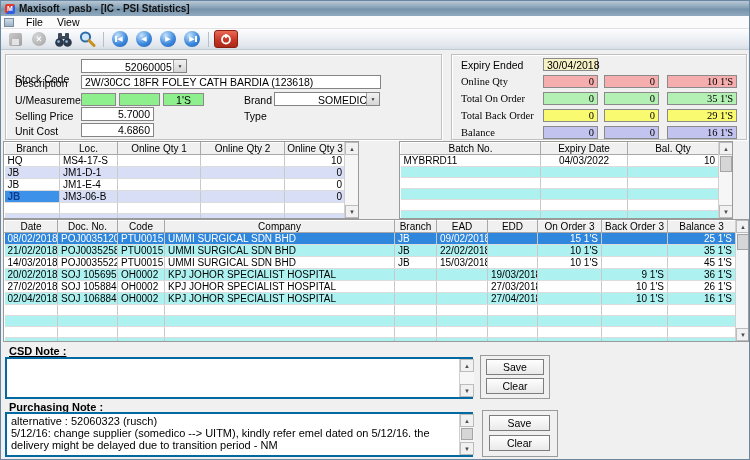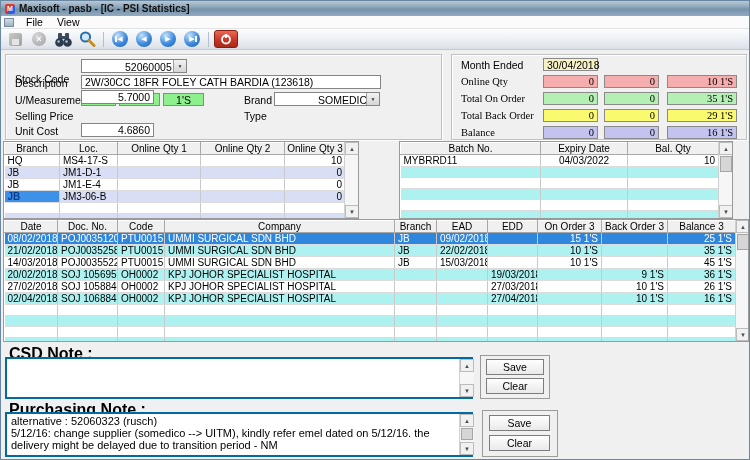--- a/index.html
+++ b/index.html
@@ -69,21 +69,21 @@
   #trans-table td.c7, #trans-table td.c8, #trans-table td.c9 { text-align:right; }
 
   
   .vscroll { position:absolute; top:0; bottom:0; width:15px; background:#f6f6f6; border-left:1px solid #d0d0d0; }
   .sarrow { position:absolute; left:0; right:0; height:13px; background:#f1f1f1; border:1px solid #bcbcbc;
     display:flex; align-items:center; justify-content:center; font-size:6px; color:#4c4c4c; }
   .sarrow.up { top:0; } .sarrow.down { bottom:0; }
   .sthumb { position:absolute; left:1px; right:1px; top:14px; height:16px; background:#d6d6d6; border:1px solid #a5a5a5; }
 
   
-  .note-label { position:absolute; font-size:16px; font-weight:bold; text-decoration:underline; color:#000; }
+  .note-label { position:absolute; font-size:11px; font-weight:bold; text-decoration:underline; color:#000; }
   .note-wrap { position:absolute; background:#fff; border:2px solid #0369a1; }
   .note-wrap textarea { position:absolute; left:0; top:0; right:15px; bottom:0; width:calc(100% - 15px); height:100%;
     border:none; resize:none; outline:none; font-family:"Liberation Sans",sans-serif; font-size:11px; padding:1px 4px; color:#000; }
   .btn-frame { position:absolute; border:1px solid #9a9a9a; }
   .btn { position:absolute; background:linear-gradient(#fefefe,#e9e9e9); border:1px solid #7d7d7d;
     font-size:10.5px; display:flex; align-items:center; justify-content:center; color:#000; }
 
   
   .sum-row { position:absolute; left:0; height:13px; width:100%; }
   .sum-row .slabel { position:absolute; left:10px; top:1px; font-size:10.5px; }
@@ -175,27 +175,27 @@
   <div class="box" style="left: 118px; top: 92px; width: 41px; background: rgb(141, 240, 141);"></div>
   <div class="box" style="left: 162px; top: 92px; width: 41px; justify-content: center; background: rgb(141, 240, 141);">
       <span>1'S</span>
     </div>
   <span class="lbl" style="left:243px;top:93px;">Brand</span>
   <div class="combo" style="left:273px;top:91px;width:106px;">
     <span class="val">SOMEDICO</span>
     <span class="cbtn">▼</span>
   </div>
   <span class="lbl" style="left:14px;top:109px;">Selling Price</span>
-  <input class="inp" style="left: 80px; top: 89px; width: 73px; text-align: right;" value="5.7000">
+  <input class="inp" style="left: 80px; top: 106px; width: 73px; text-align: right;" value="5.7000">
   <span class="lbl" style="left:243px;top:109px;">Type</span>
   <span class="lbl" style="left:14px;top:124px;">Unit Cost</span>
   <input class="inp" style="left: 80px; top: 122px; width: 73px; text-align: right;" value="4.6860">
 
   <div class="fieldset" style="left:450px;top:53px;width:296px;height:86px;"></div>
-  <span class="lbl" style="left:460px;top:58px;">Month Ended</span>
+  <span class="lbl" style="left:460px;top:58px;">Expiry Ended</span>
   <div class="box" style="left: 542px; top: 57px; width: 55px; padding-left: 3px; background: rgb(247, 241, 198);">
       <span>30/04/2018</span>
     </div>
   <div id="summary-rows" style="position:absolute;left:450px;top:74px;width:296px;height:65px;font-family:Liberation Serif, serif;">
       <div class="sum-row" style="top: 0px;">
         <span class="slabel">Online Qty</span>
         <div class="sbox" style="left: 92px; width: 55px; background: rgb(245, 173, 173);">0</div>
         <div class="sbox" style="left: 153px; width: 55px; background: rgb(245, 173, 173);">0</div>
         <div class="sbox" style="left: 216px; width: 70px; background: rgb(245, 173, 173);">10 1'S</div>
       </div>

